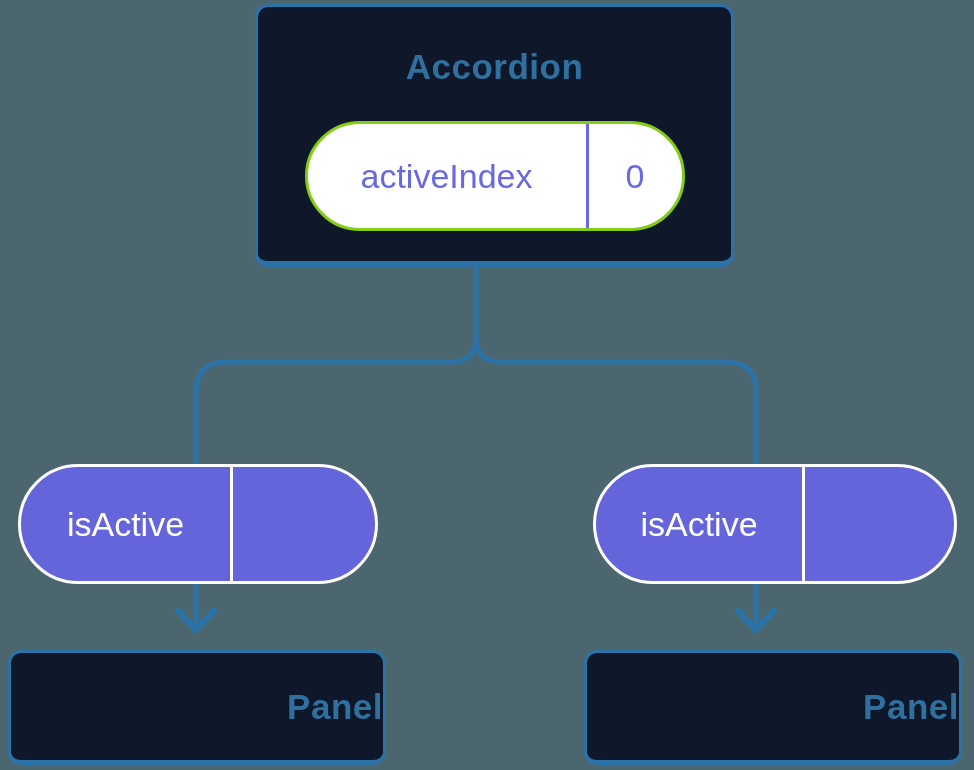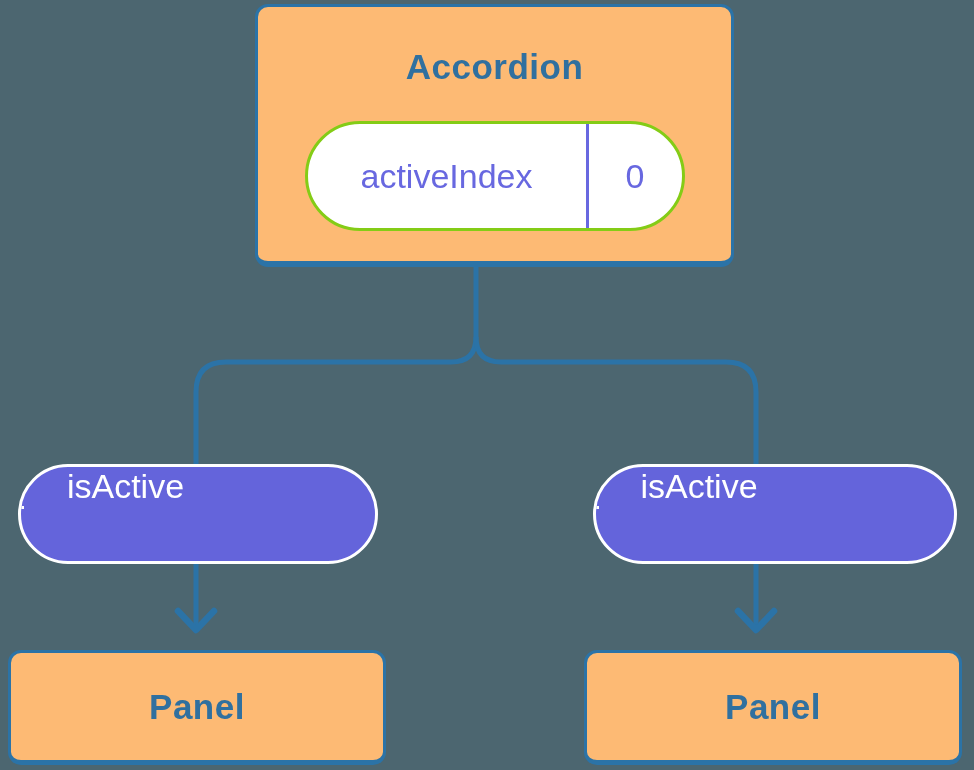--- a/index.html
+++ b/index.html
@@ -24,21 +24,21 @@
   svg.wires {
     position: absolute;
     left: 0;
     top: 0;
     z-index: 1;
   }
   
   .comp-box {
     position: absolute;
     z-index: 2;
-    background: #fdba74;
+    background: #0f172a;
     border: 3px solid #2B73A7;
     border-bottom-width: 6px;
     border-radius: 13px;
   }
   .comp-box.accordion {
     left: 255px;
     top: 4px;
     width: 479px;
     height: 263px;
     display: flex;
@@ -51,21 +51,21 @@
     line-height: 48px;
     font-weight: 700;
     letter-spacing: 0.5px;
     color: #30709F;
   }
   .comp-box.panel {
     width: 378px;
     height: 115px;
     display: flex;
     align-items: center;
-    justify-content: center;
+    justify-content: flex-end;
     border-bottom-width: 5px;
   }
   .comp-box.panel.left  { left: 8px;   top: 650px; }
   .comp-box.panel.right { left: 584px; top: 650px; }
   .panel-title {
     font-size: 35px;
     font-weight: 700;
     letter-spacing: 0.5px;
     color: #30709F;
   }
@@ -97,25 +97,24 @@
     height: 104px;
     background: #ffffff;
     border: 3px solid #84cc16;
     color: #6868E0;
   }
   .pill.state .seg.name { width: 278px; }
   .pill.state .divider  { background: #6868E0; }
   
   .pill.prop {
     z-index: 2;
-    height: 100px;
+    height: 120px;
     background: #6464DB;
     border: 3px solid #ffffff;
     color: #ffffff;
-    flex-direction: column;
   }
   .pill.prop .divider { background: #ffffff; }
   .pill.prop.left {
     left: 18px;
     top: 464px;
     width: 360px;
   }
   .pill.prop.left .seg.name { width: 209px; }
   .pill.prop.right {
     left: 593px;

